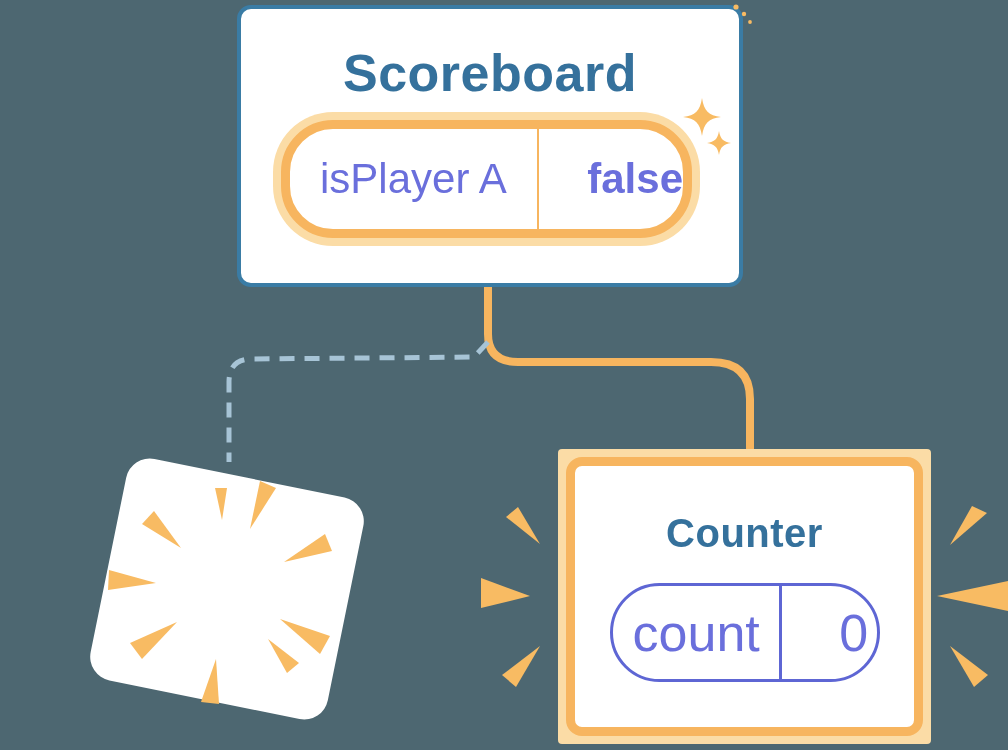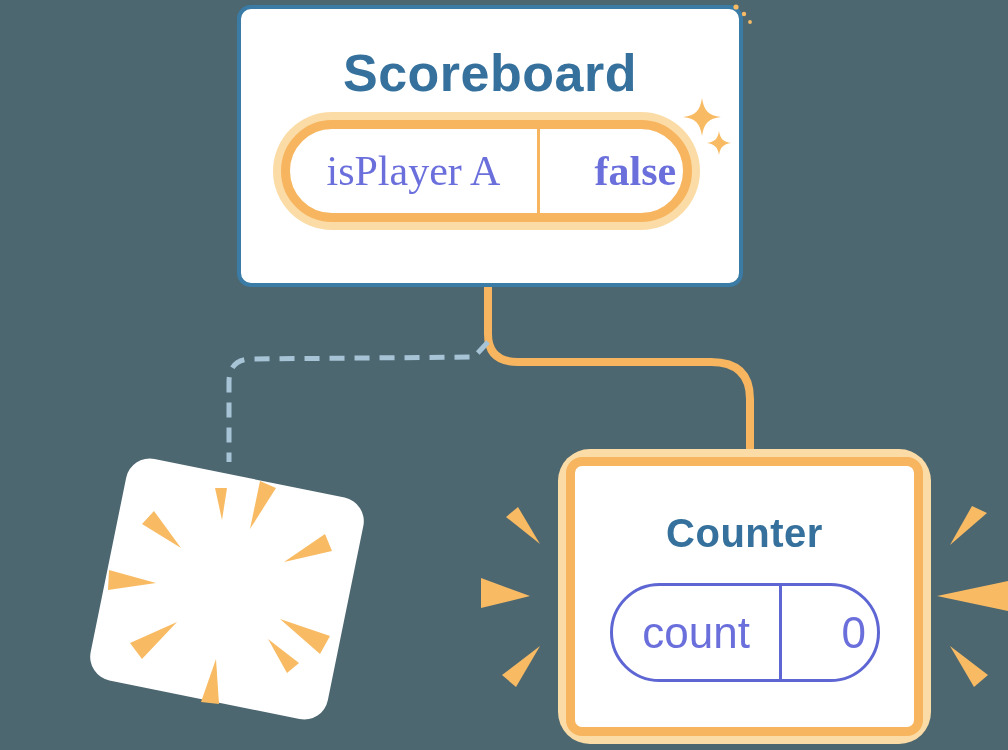--- a/index.html
+++ b/index.html
@@ -23,57 +23,57 @@
     border:4px solid var(--card-border-blue,#3a7ca5);border-radius:14px;
   }
   .card-title{
     text-align:center;color:var(--title-blue,#35719c);
     font-weight:bold;letter-spacing:.5px;
   }
   .scoreboard-title{margin-top:42px;font-size:52px;line-height:44px;}
 
   
   .pill-glow{
-    position:absolute;left:32px;top:103px;width:427px;height:118px;
+    position:absolute;left:32px;top:103px;width:427px;height:134px;
     box-sizing:border-box;background:var(--accent-orange-glow,#fbdca6);
-    border-radius:60px;padding:8px;font-family:Liberation Serif, serif;
+    border-radius:60px;padding:8px;
   }
   .pill{
     box-sizing:border-box;width:100%;height:100%;
     background:#fff;border:9px solid var(--accent-orange,#f7b55f);
     border-radius:52px;display:flex;align-items:stretch;overflow:hidden;
   }
   .cell{
     display:flex;align-items:center;justify-content:center;
     color:var(--state-purple,#6a6fdc);font-size:42px;
   }
   .cell.key{flex:0 0 62.8%;}
   .cell.value{flex:1;font-weight:bold;padding-left:48px;}
   .pill-divider{width:3px;}
   .orange-div{background:var(--accent-orange,#f7b55f);}
   .purple-div{background:var(--pill-border-purple,#5e66d4);}
 
   
   .counter-glow{
     position:absolute;left:558px;top:449px;width:373px;height:295px;
     box-sizing:border-box;background:var(--accent-orange-glow,#fbdca6);
-    border-radius:32px;padding:8px;
+    border-radius:4px;padding:8px;
   }
   .counter-inner{
     box-sizing:border-box;width:100%;height:100%;background:#fff;
     border:9px solid var(--accent-orange,#f7b55f);border-radius:16px;
   }
   .counter-title{margin-top:46px;font-size:40px;line-height:42px;}
   .counter-pill{
     position:absolute;left:52px;top:134px;width:270px;height:99px;
     box-sizing:border-box;background:#fff;
     border:3px solid var(--pill-border-purple,#5e66d4);border-radius:52px;
     display:flex;align-items:stretch;overflow:hidden;
   }
-  .counter-pill .cell{font-size:44px;}
+  .counter-pill .cell{font-size:52px;}
   .counter-pill .cell.key{flex:0 0 63%;}
   .counter-pill .cell.value{font-weight:normal;}
 
   .sparkles{position:absolute;left:665px;top:0;}
 </style>
 </head>
 <body>
 
 <svg class="overlay" width="1008" height="750" viewBox="0 0 1008 750">
 

